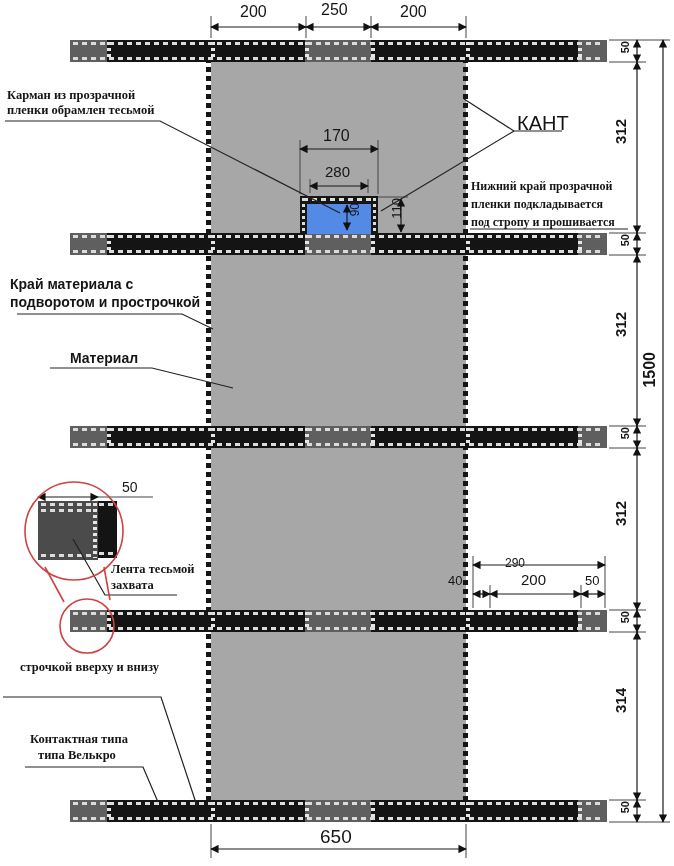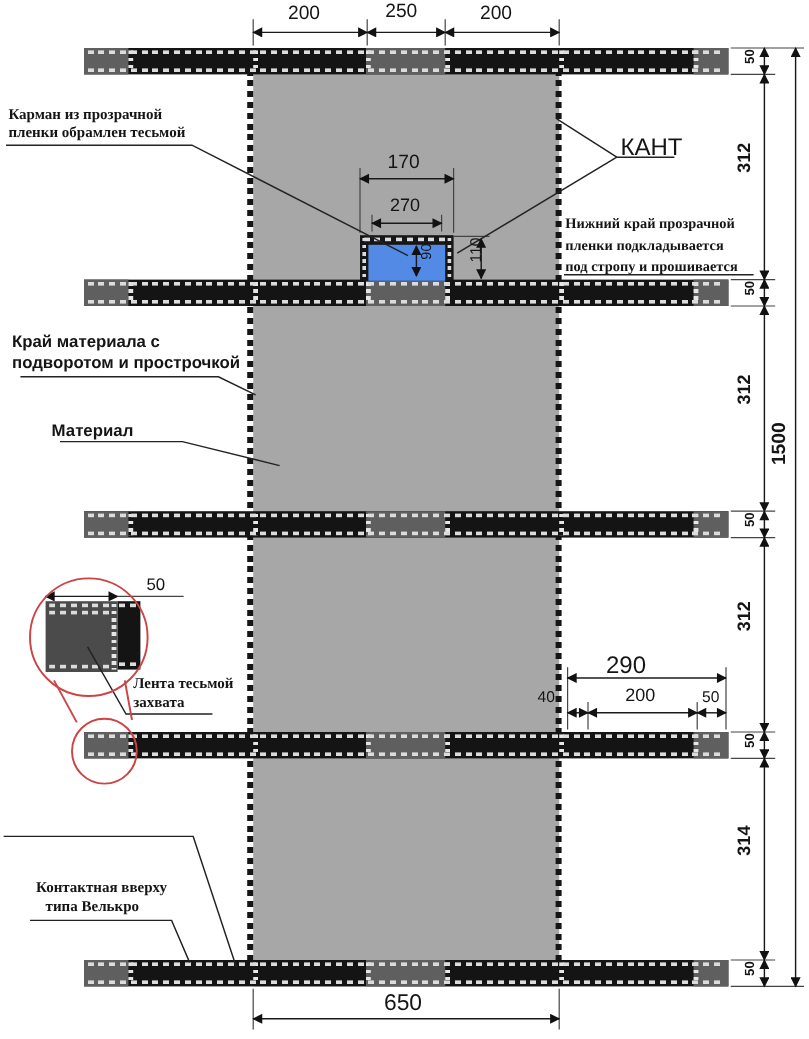--- a/index.html
+++ b/index.html
@@ -210,60 +210,61 @@
     <circle class="red" cx="74" cy="531" r="49"></circle>
     <circle class="red" cx="87" cy="626" r="27"></circle>
     <line class="red" x1="45" y1="567" x2="64" y2="602"></line>
     <line class="red" x1="104" y1="567" x2="110" y2="600"></line>
   </svg>
 
   <div class="dnum" style="left:240px;top:3px;font-size:16px">200</div>
   <div class="dnum" style="left:321px;top:1px;font-size:16px">250</div>
   <div class="dnum" style="left:400px;top:3px;font-size:16px">200</div>
   <div class="dnum" style="left:323px;top:127px;font-size:16px">170</div>
-  <div class="dnum" style="left:325px;top:163px">270</div>
+  <div class="dnum" style="left:325px;top:163px">280</div>
   <div class="dnum vtext" style="left:348px;top:203px;font-size:12px">90</div>
   <div class="dnum vtext" style="left:389px;top:198px;font-size:13px">110</div>
 
   <div class="dnum vtext bold" style="left:619px;top:41px;font-size:11px">50</div>
   <div class="dnum vtext bold" style="left:612px;top:119px;font-size:15px">312</div>
   <div class="dnum vtext bold" style="left:619px;top:234px;font-size:11px">50</div>
   <div class="dnum vtext bold" style="left:612px;top:312px;font-size:15px">312</div>
   <div class="dnum vtext bold" style="left:619px;top:427px;font-size:11px">50</div>
   <div class="dnum vtext bold" style="left:612px;top:501px;font-size:15px">312</div>
   <div class="dnum vtext bold" style="left:619px;top:611px;font-size:11px">50</div>
   <div class="dnum vtext bold" style="left:612px;top:688px;font-size:15px">314</div>
   <div class="dnum vtext bold" style="left:619px;top:801px;font-size:11px">50</div>
   <div class="dnum vtext bold" style="left:641px;top:352px;font-size:16px">1500</div>
 
-  <div class="dnum" style="left:505px;top:544px;font-size:20px">290</div>
+  <div class="dnum" style="left:505px;top:556px;font-size:12px">290</div>
   <div class="dnum" style="left:448px;top:573px;font-size:13px">40</div>
   <div class="dnum" style="left:521px;top:571px">200</div>
   <div class="dnum" style="left:585px;top:573px;font-size:13px">50</div>
   <div class="dnum" style="left:320px;top:826px;font-size:19px">650</div>
   <div class="dnum" style="left:122px;top:479px;font-size:14px">50</div>
 
   <div class="lbl serifb" style="left:7px;top:88px">
     <div>Карман из прозрачной</div>
     <div>пленки обрамлен тесьмой</div>
   </div>
   <div class="lbl" style="left:517px;top:112px;font-size:20px">КАНТ</div>
   <div class="lbl serifb" style="left:471px;top:177px;line-height:18px;font-size:12px">
     <div>Нижний край прозрачной</div>
     <div>пленки подкладывается</div>
     <div>под стропу и прошивается</div>
   </div>
   <div class="lbl sansb" style="left:10px;top:275px">
     <div>Край материала с</div>
     <div>подворотом и прострочкой</div>
   </div>
-  <div class="lbl sansb" style="left:43px;top:349px">Материал</div>
+  <div class="lbl sansb" style="left:70px;top:349px">Материал</div>
   <div class="lbl serifb" style="left:111px;top:561px;line-height:16px">
     <div>Лента тесьмой</div>
     <div>захвата</div>
   </div>
   <div class="lbl serifb" style="left:20px;top:659px;line-height:17px">
+    <div>строчкой вверху и внизу</div>
   </div>
   <div class="lbl serifb" style="left:30px;top:731px;line-height:16px">
-    <div>Контактная вверху</div>
+    <div>Контактная типа</div>
     <div style="padding-left:8px">типа Велькро</div>
   </div>
 </div>
 
 </body></html>

